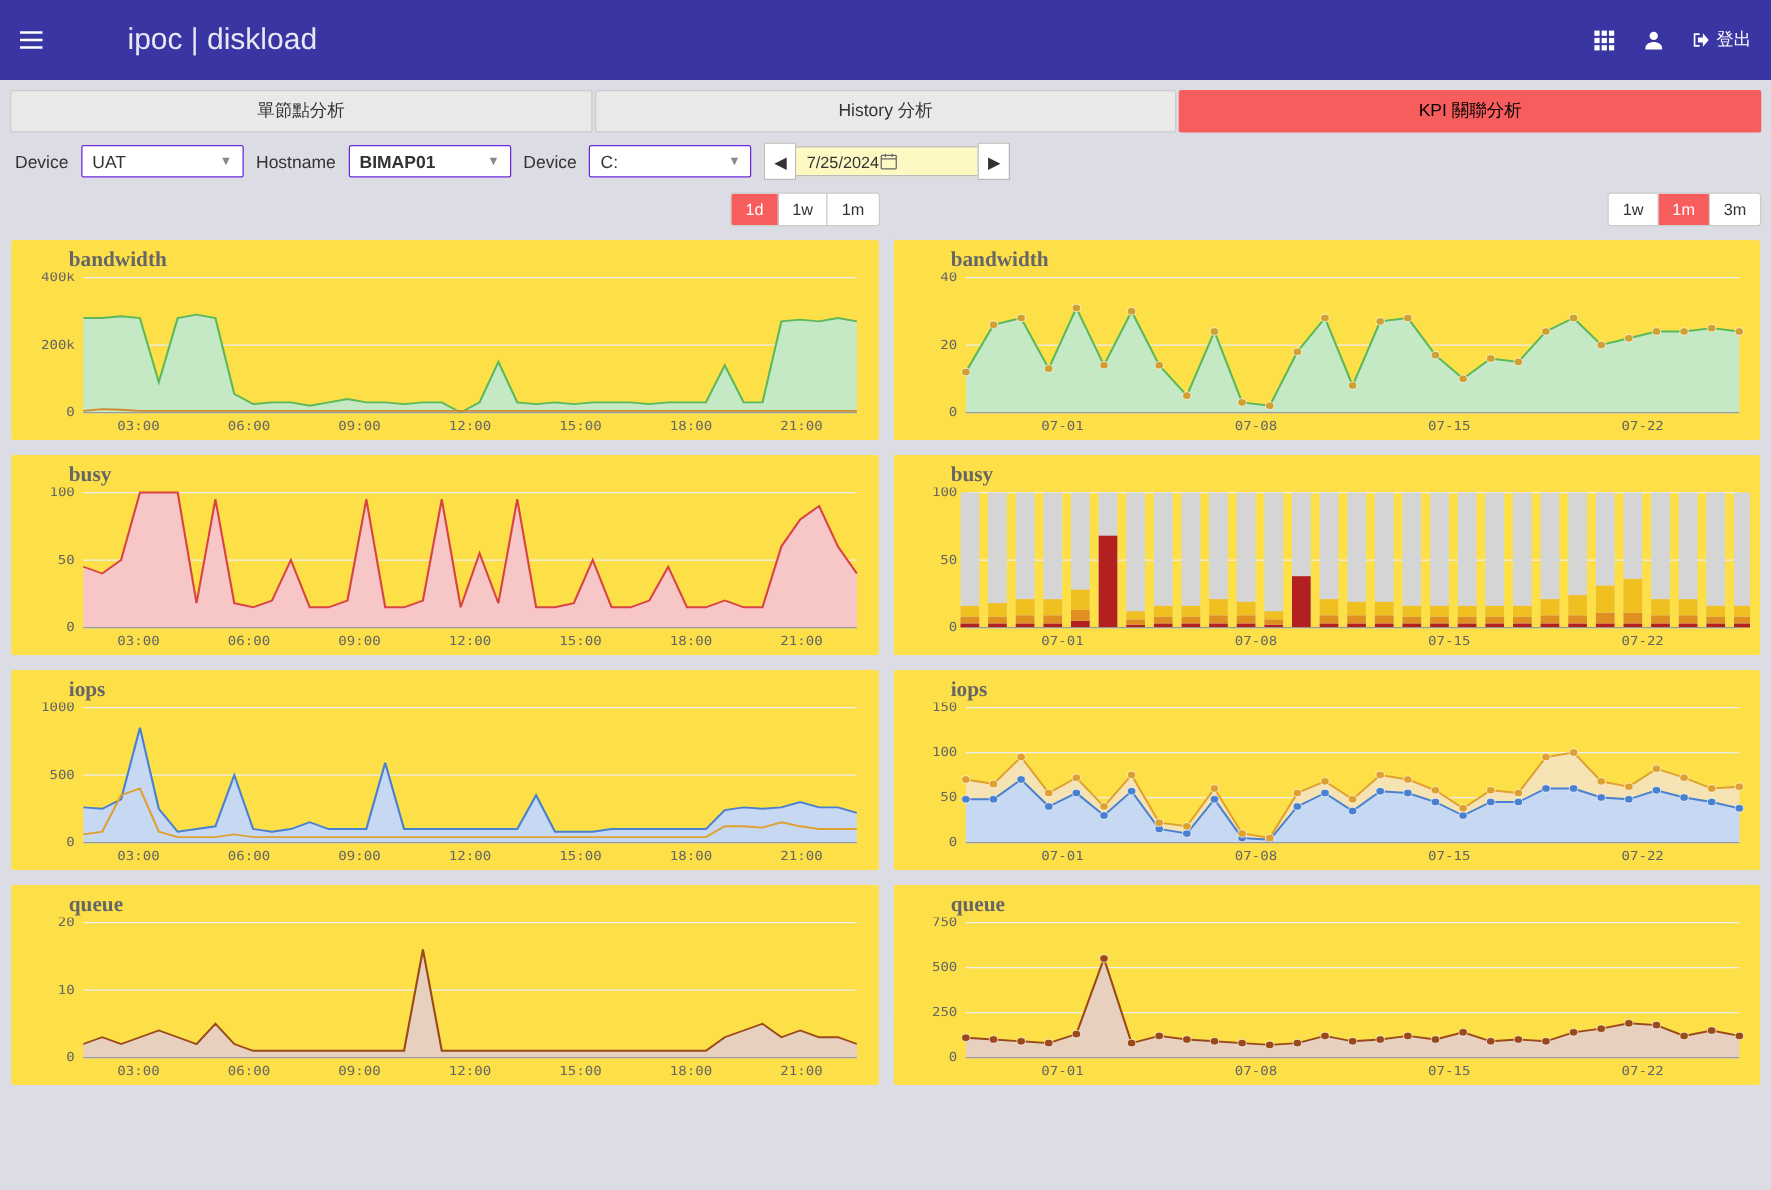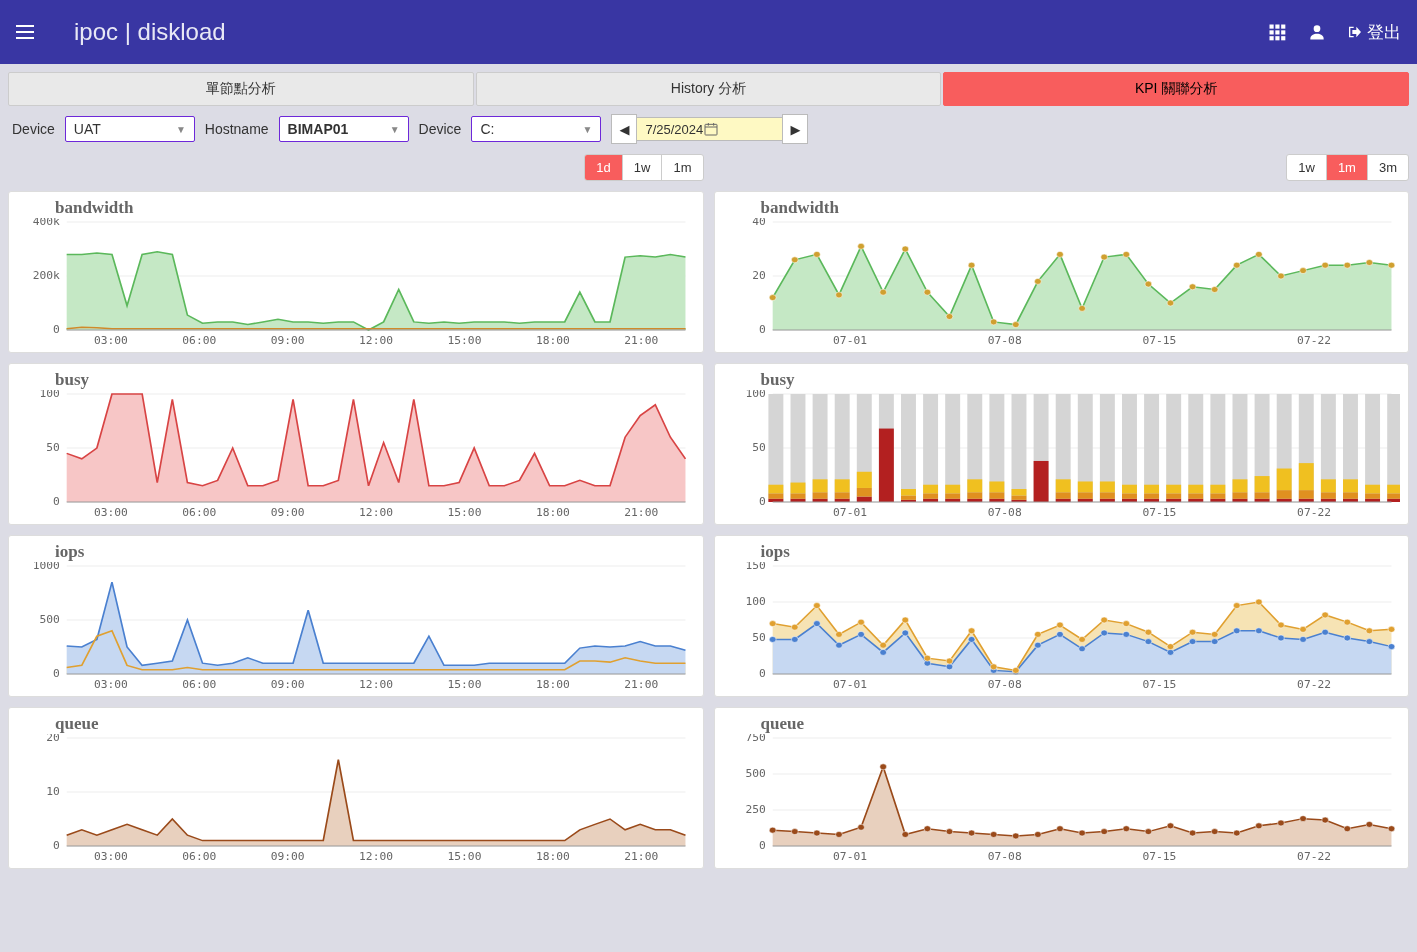--- a/index.html
+++ b/index.html
@@ -1,26 +1,26 @@
 <!DOCTYPE html>
 <html><head>
 <meta charset="utf-8">
 <style>
 * { margin: 0; padding: 0; box-sizing: border-box; }
 body { font-family: -apple-system, BlinkMacSystemFont, "Segoe UI", Arial, sans-serif; background: #dcdce5; font-size: 13px; color: #333; }
 
 .topbar { background: #3936a3; height: 64px; display: flex; align-items: center; padding: 0 16px; color: #fff; }
 .menu-btn { width: 28px; height: 28px; cursor: pointer; display: flex; flex-direction: column; justify-content: center; gap: 4px; margin-right: 30px; }
 .menu-btn span { display: block; height: 2px; background: #fff; width: 18px; }
-.app-title { font-size: 24px; font-weight: 400; color: #e8e8f5; }
+.app-title { font-size: 24px; font-weight: 400; color: #e8e8f5; margin-left: 28px; }
 .spacer { flex: 1; }
 .top-icons { display: flex; align-items: center; gap: 20px; }
 .top-icons > * { cursor: pointer; display: flex; align-items: center; }
 .icon-svg { width: 20px; height: 20px; fill: #fff; }
-.logout { font-size: 17px; display: flex; align-items: center; gap: 4px; }
+.logout { font-size: 14px; display: flex; align-items: center; gap: 4px; }
 
 .tab-row { display: flex; margin: 8px; gap: 2px; }
 .tab { flex: 1; background: #e9e9e9; border: 1px solid #ccc; text-align: center; padding: 7px 0; font-size: 14px; cursor: pointer; border-radius: 2px; }
 .tab.active { background: #f85d5d; color: #000000; border-color: #f85d5d; }
 
 .filter-row { display: flex; align-items: center; padding: 0 12px 10px; gap: 10px; flex-wrap: wrap; }
 .filter-label { font-size: 14px; }
 .select { background: #fff; border: 1px solid #6d28d9; padding: 4px 8px; min-width: 130px; display: flex; justify-content: space-between; align-items: center; cursor: pointer; font-size: 14px; border-radius: 2px; }
 .select .caret { font-size: 10px; color: #888; }
 .date-group { display: flex; align-items: center; }
@@ -29,21 +29,21 @@
 
 .charts-grid { display: grid; grid-template-columns: 1fr 1fr; gap: 10px; padding: 0 8px 8px; }
 .col { display: flex; flex-direction: column; gap: 10px; }
 
 .range-row { display: flex; justify-content: flex-end; }
 .range-btns { display: flex; background: #fff; border: 1px solid #ccc; border-radius: 3px; overflow: hidden; }
 .range-btn { padding: 5px 11px; font-size: 13px; cursor: pointer; border-right: 1px solid #ccc; }
 .range-btn:last-child { border-right: none; }
 .range-btn.active { background: #f85d5d; color: #fff; }
 
-.chart-card { background: #ffffff; border: 1px solid #ddd; border-radius: 3px; padding: 6px 8px 4px; }
+.chart-card { background: #fde047; border: 1px solid #ddd; border-radius: 3px; padding: 6px 8px 4px; }
 .chart-title { font-size: 17px; font-family: Georgia, serif; font-weight: 700; color: #666; margin-left: 38px; }
 .chart-body { position: relative; height: 130px; }
 .chart-svg { width: 100%; height: 100%; }
 
 .axis-text { font-size: 10px; fill: #666; font-family: monospace; }
 .grid-line { stroke: #eee; stroke-width: 1; }
 .axis-line { stroke: #999; stroke-width: 1; }
 </style>
 </head>
 <body>

